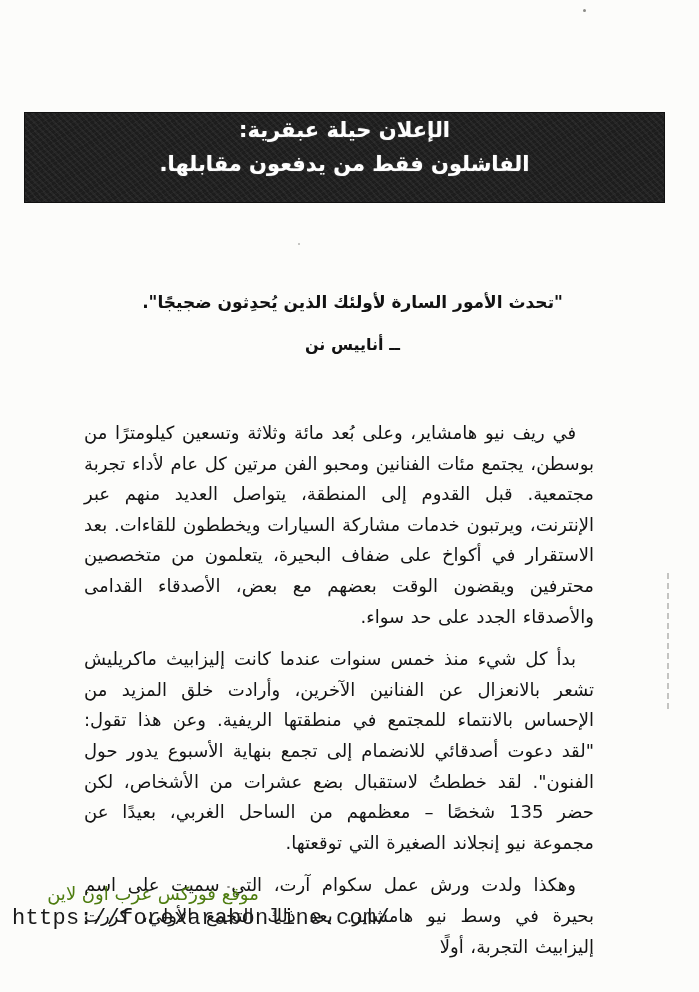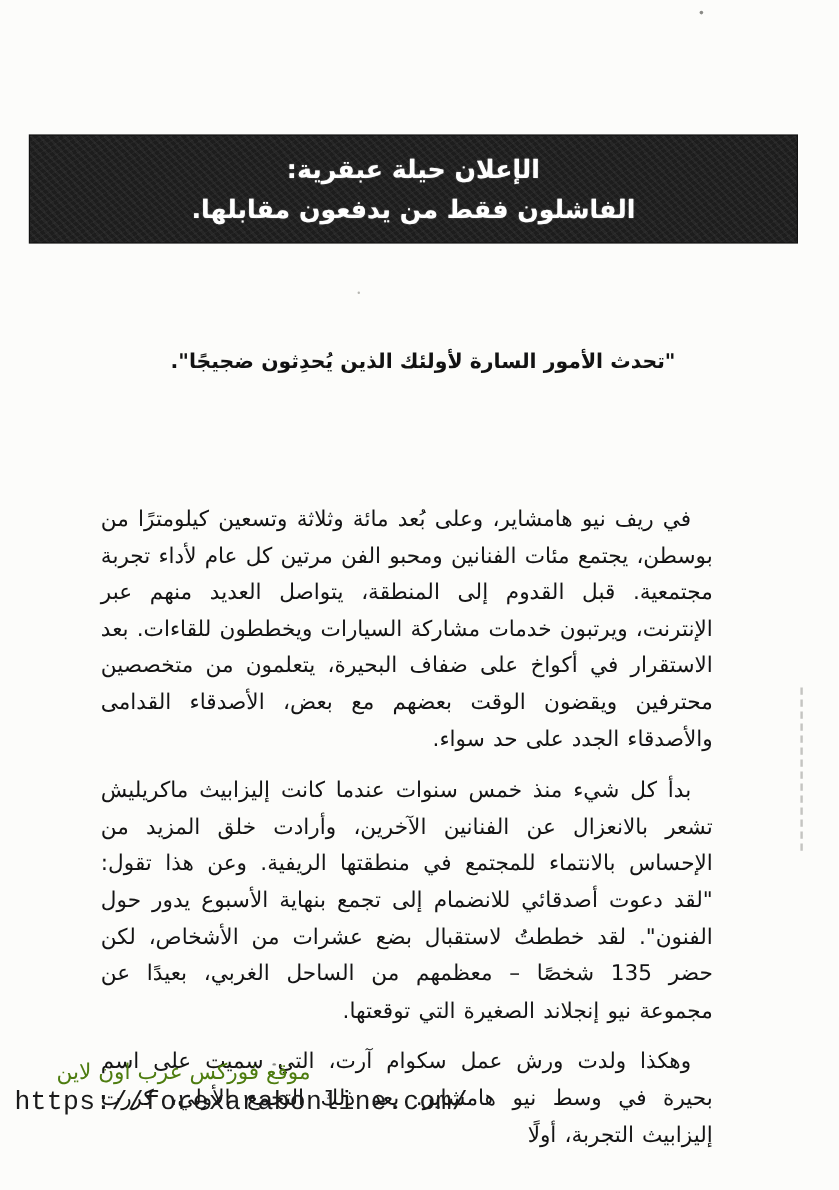--- a/index.html
+++ b/index.html
@@ -25,21 +25,21 @@
     width: 639px;
     height: 89px;
     background:
       repeating-linear-gradient(47deg, rgba(255,255,255,0.045) 0 2px, rgba(0,0,0,0.0) 2px 5px),
       repeating-linear-gradient(-31deg, rgba(255,255,255,0.03) 0 1px, rgba(0,0,0,0.0) 1px 4px),
       #1d1d1d;
     box-shadow: 0 0 0 1px #111;
     display: flex;
     flex-direction: column;
     align-items: center;
-    justify-content: center;
+    justify-content: flex-start;
     direction: rtl;
   }
   .banner .line {
     color: #fefefe;
     font-size: 21px;
     font-weight: bold;
     line-height: 34px;
     letter-spacing: 0.5px;
     text-shadow: 0 0 1px rgba(255,255,255,0.6);
   }
@@ -133,20 +133,21 @@
 
 <div class="page">
 
   <div class="banner">
     <div class="line">الإعلان حيلة عبقرية:</div>
     <div class="line">الفاشلون فقط من يدفعون مقابلها.</div>
   </div>
 
   <div class="epigraph">
     <div class="quote">"تحدث الأمور السارة لأولئك الذين يُحدِثون ضجيجًا".</div>
+    <div class="attribution">ــ أناييس نن</div>
   </div>
 
   <div class="body-text">
     <p>في ريف نيو هامشاير، وعلى بُعد مائة وثلاثة وتسعين كيلومترًا من بوسطن، يجتمع مئات الفنانين ومحبو الفن مرتين كل عام لأداء تجربة مجتمعية. قبل القدوم إلى المنطقة، يتواصل العديد منهم عبر الإنترنت، ويرتبون خدمات مشاركة السيارات ويخططون للقاءات. بعد الاستقرار في أكواخ على ضفاف البحيرة، يتعلمون من متخصصين محترفين ويقضون الوقت بعضهم مع بعض، الأصدقاء القدامى والأصدقاء الجدد على حد سواء.</p>
     <p>بدأ كل شيء منذ خمس سنوات عندما كانت إليزابيث ماكريليش تشعر بالانعزال عن الفنانين الآخرين، وأرادت خلق المزيد من الإحساس بالانتماء للمجتمع في منطقتها الريفية. وعن هذا تقول: "لقد دعوت أصدقائي للانضمام إلى تجمع بنهاية الأسبوع يدور حول الفنون". لقد خططتُ لاستقبال بضع عشرات من الأشخاص، لكن حضر 135 شخصًا – معظمهم من الساحل الغربي، بعيدًا عن مجموعة نيو إنجلاند الصغيرة التي توقعتها.</p>
     <p>وهكذا ولدت ورش عمل سكوام آرت، التي سميت على اسم بحيرة في وسط نيو هامشاير. بعد ذلك التجمع الأولي، كررت إليزابيث التجربة، أولًا</p>
   </div>
 
   <div class="artifact-vline"></div>
   <div class="speck s1"></div>

